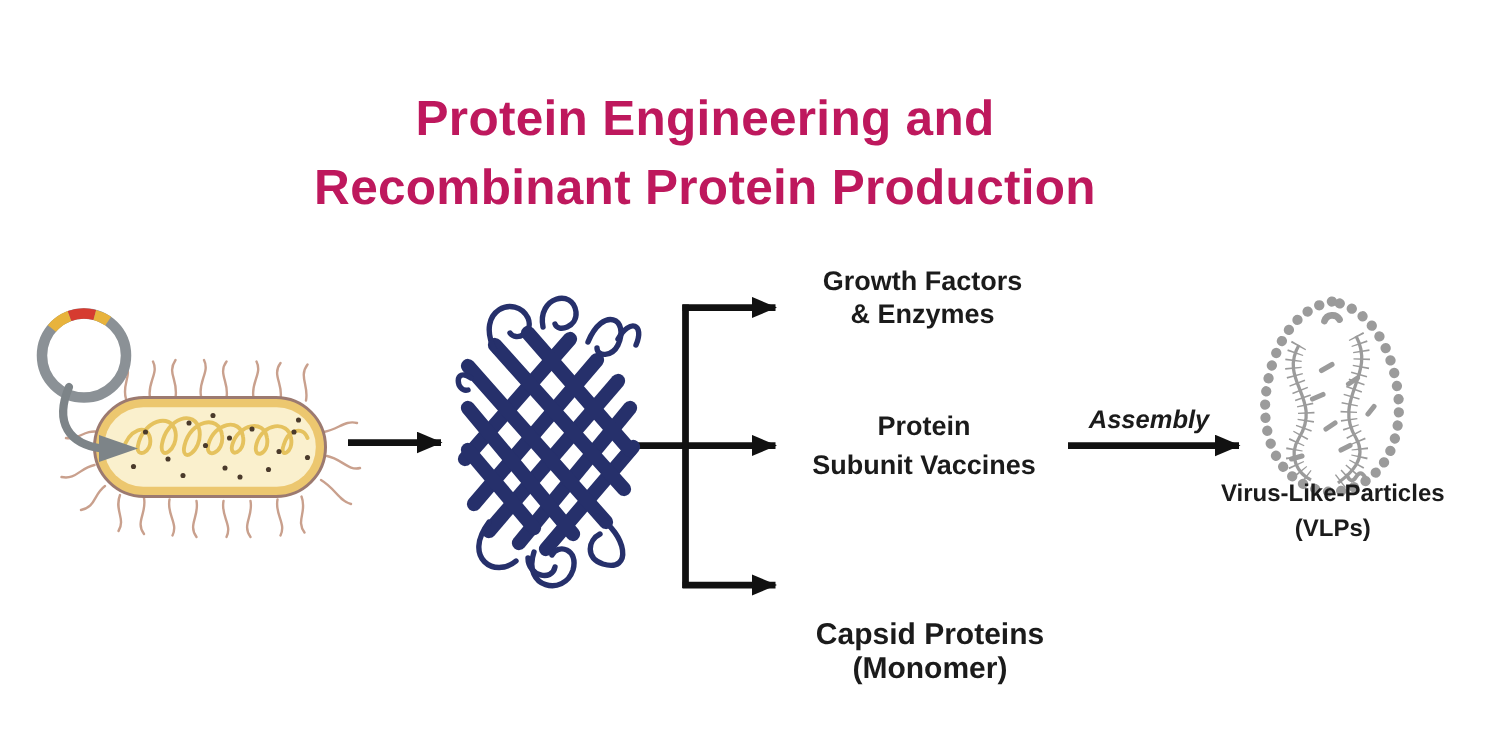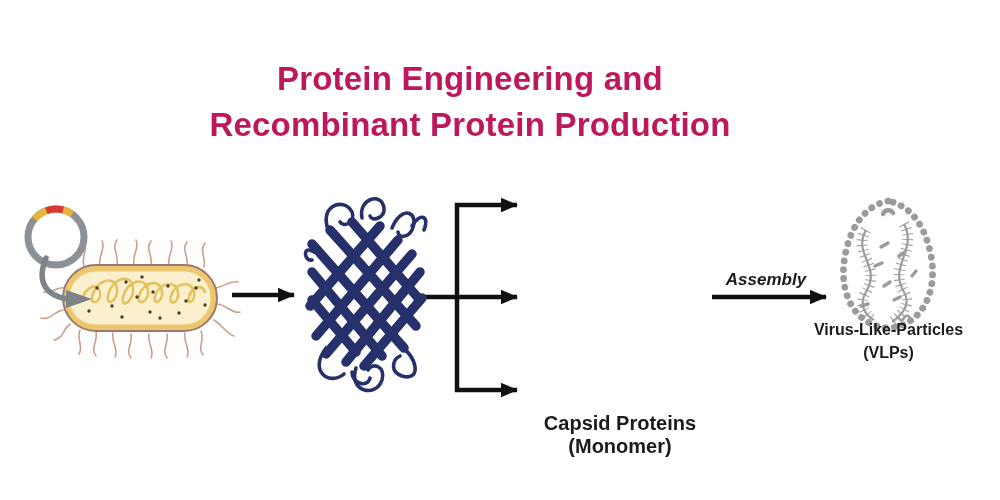--- a/index.html
+++ b/index.html
@@ -144,19 +144,23 @@
         <path d="M899,256 L905,252"></path>
         <path d="M894,300 L900,297"></path>
         <path d="M912,276 L916,271"></path>
         <path d="M861,306 L868,304"></path>
       </g>
       <path d="M883,214 a5.5,5.5 0 0 1 10,-1" fill="none" stroke="#9b9b9b" stroke-width="4.5" stroke-linecap="round"></path>
       <path d="M898,317 q3,6 6,1 q3,-5 6,0" fill="none" stroke="#9b9b9b" stroke-width="2.6" stroke-linecap="round"></path>
     </g>
   </svg>
 
+  <div class="lbl lbl-growth">Growth Factors
+&amp; Enzymes</div>
+  <div class="lbl lbl-subunit">Protein
+Subunit Vaccines</div>
   <div class="lbl lbl-capsid">Capsid Proteins
 (Monomer)</div>
   <div class="lbl lbl-assembly">Assembly</div>
   <div class="lbl lbl-vlp">Virus-Like-Particles
 (VLPs)</div>
 
 </div>
 
 </body></html>

